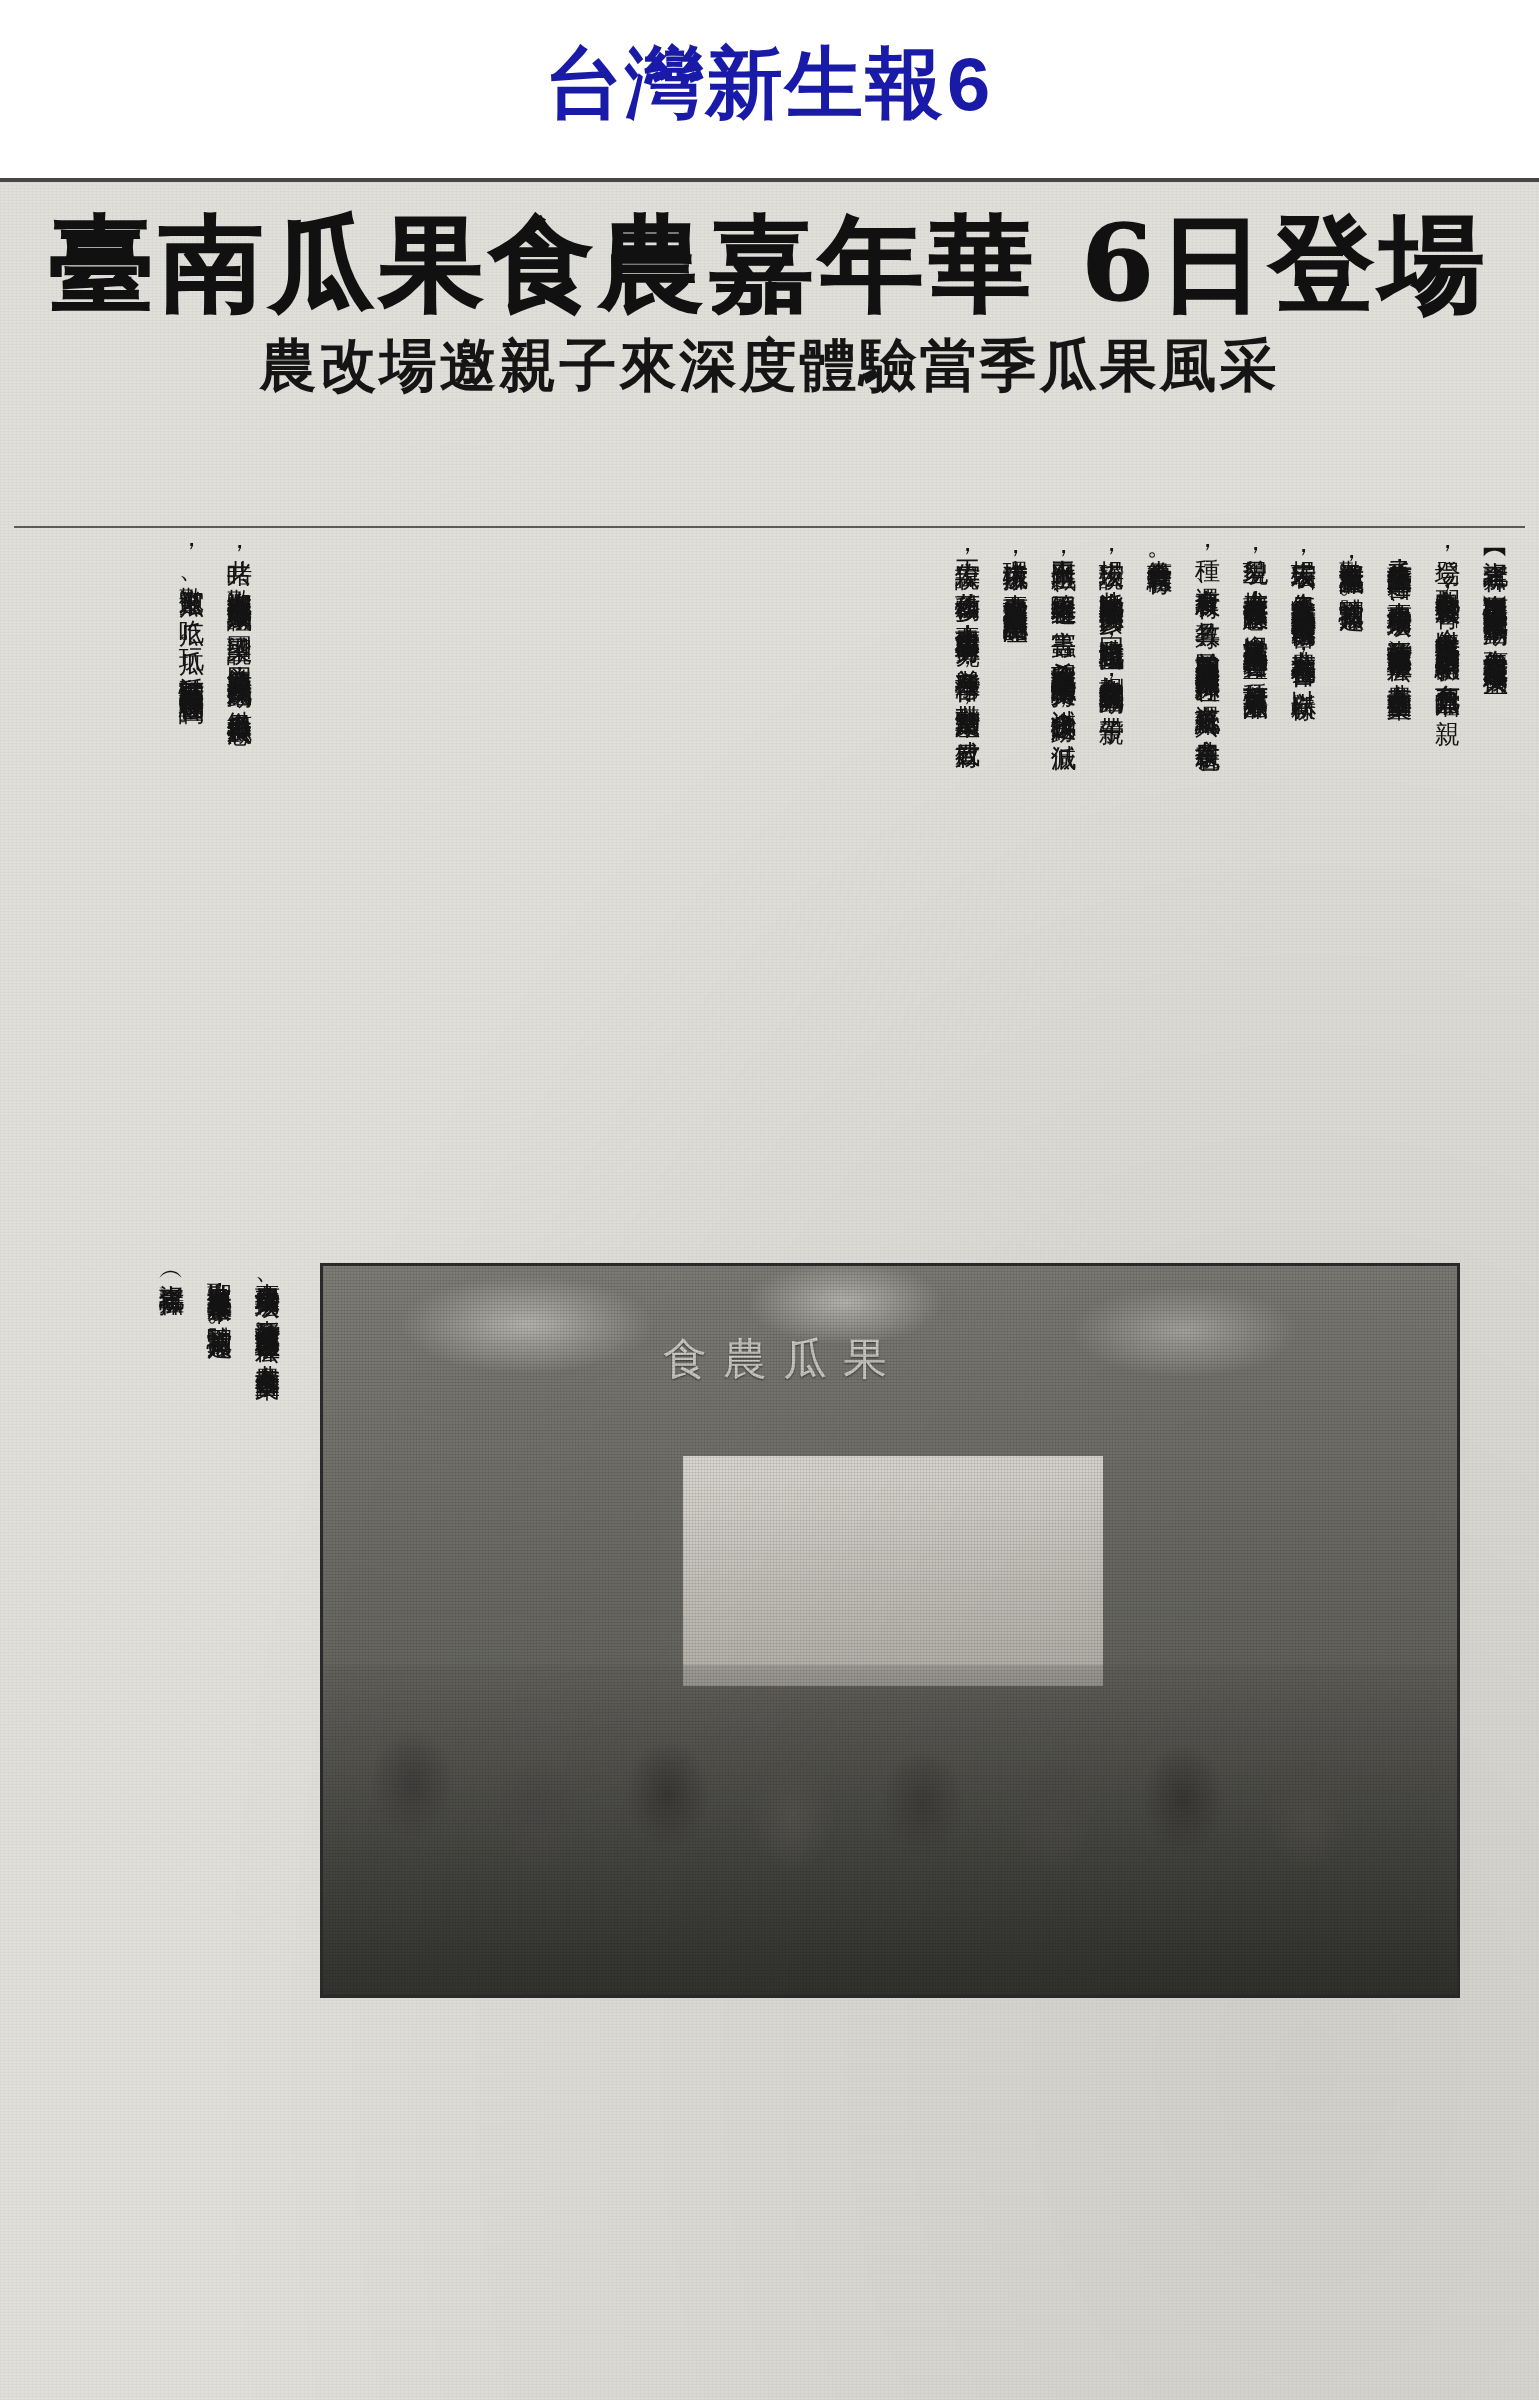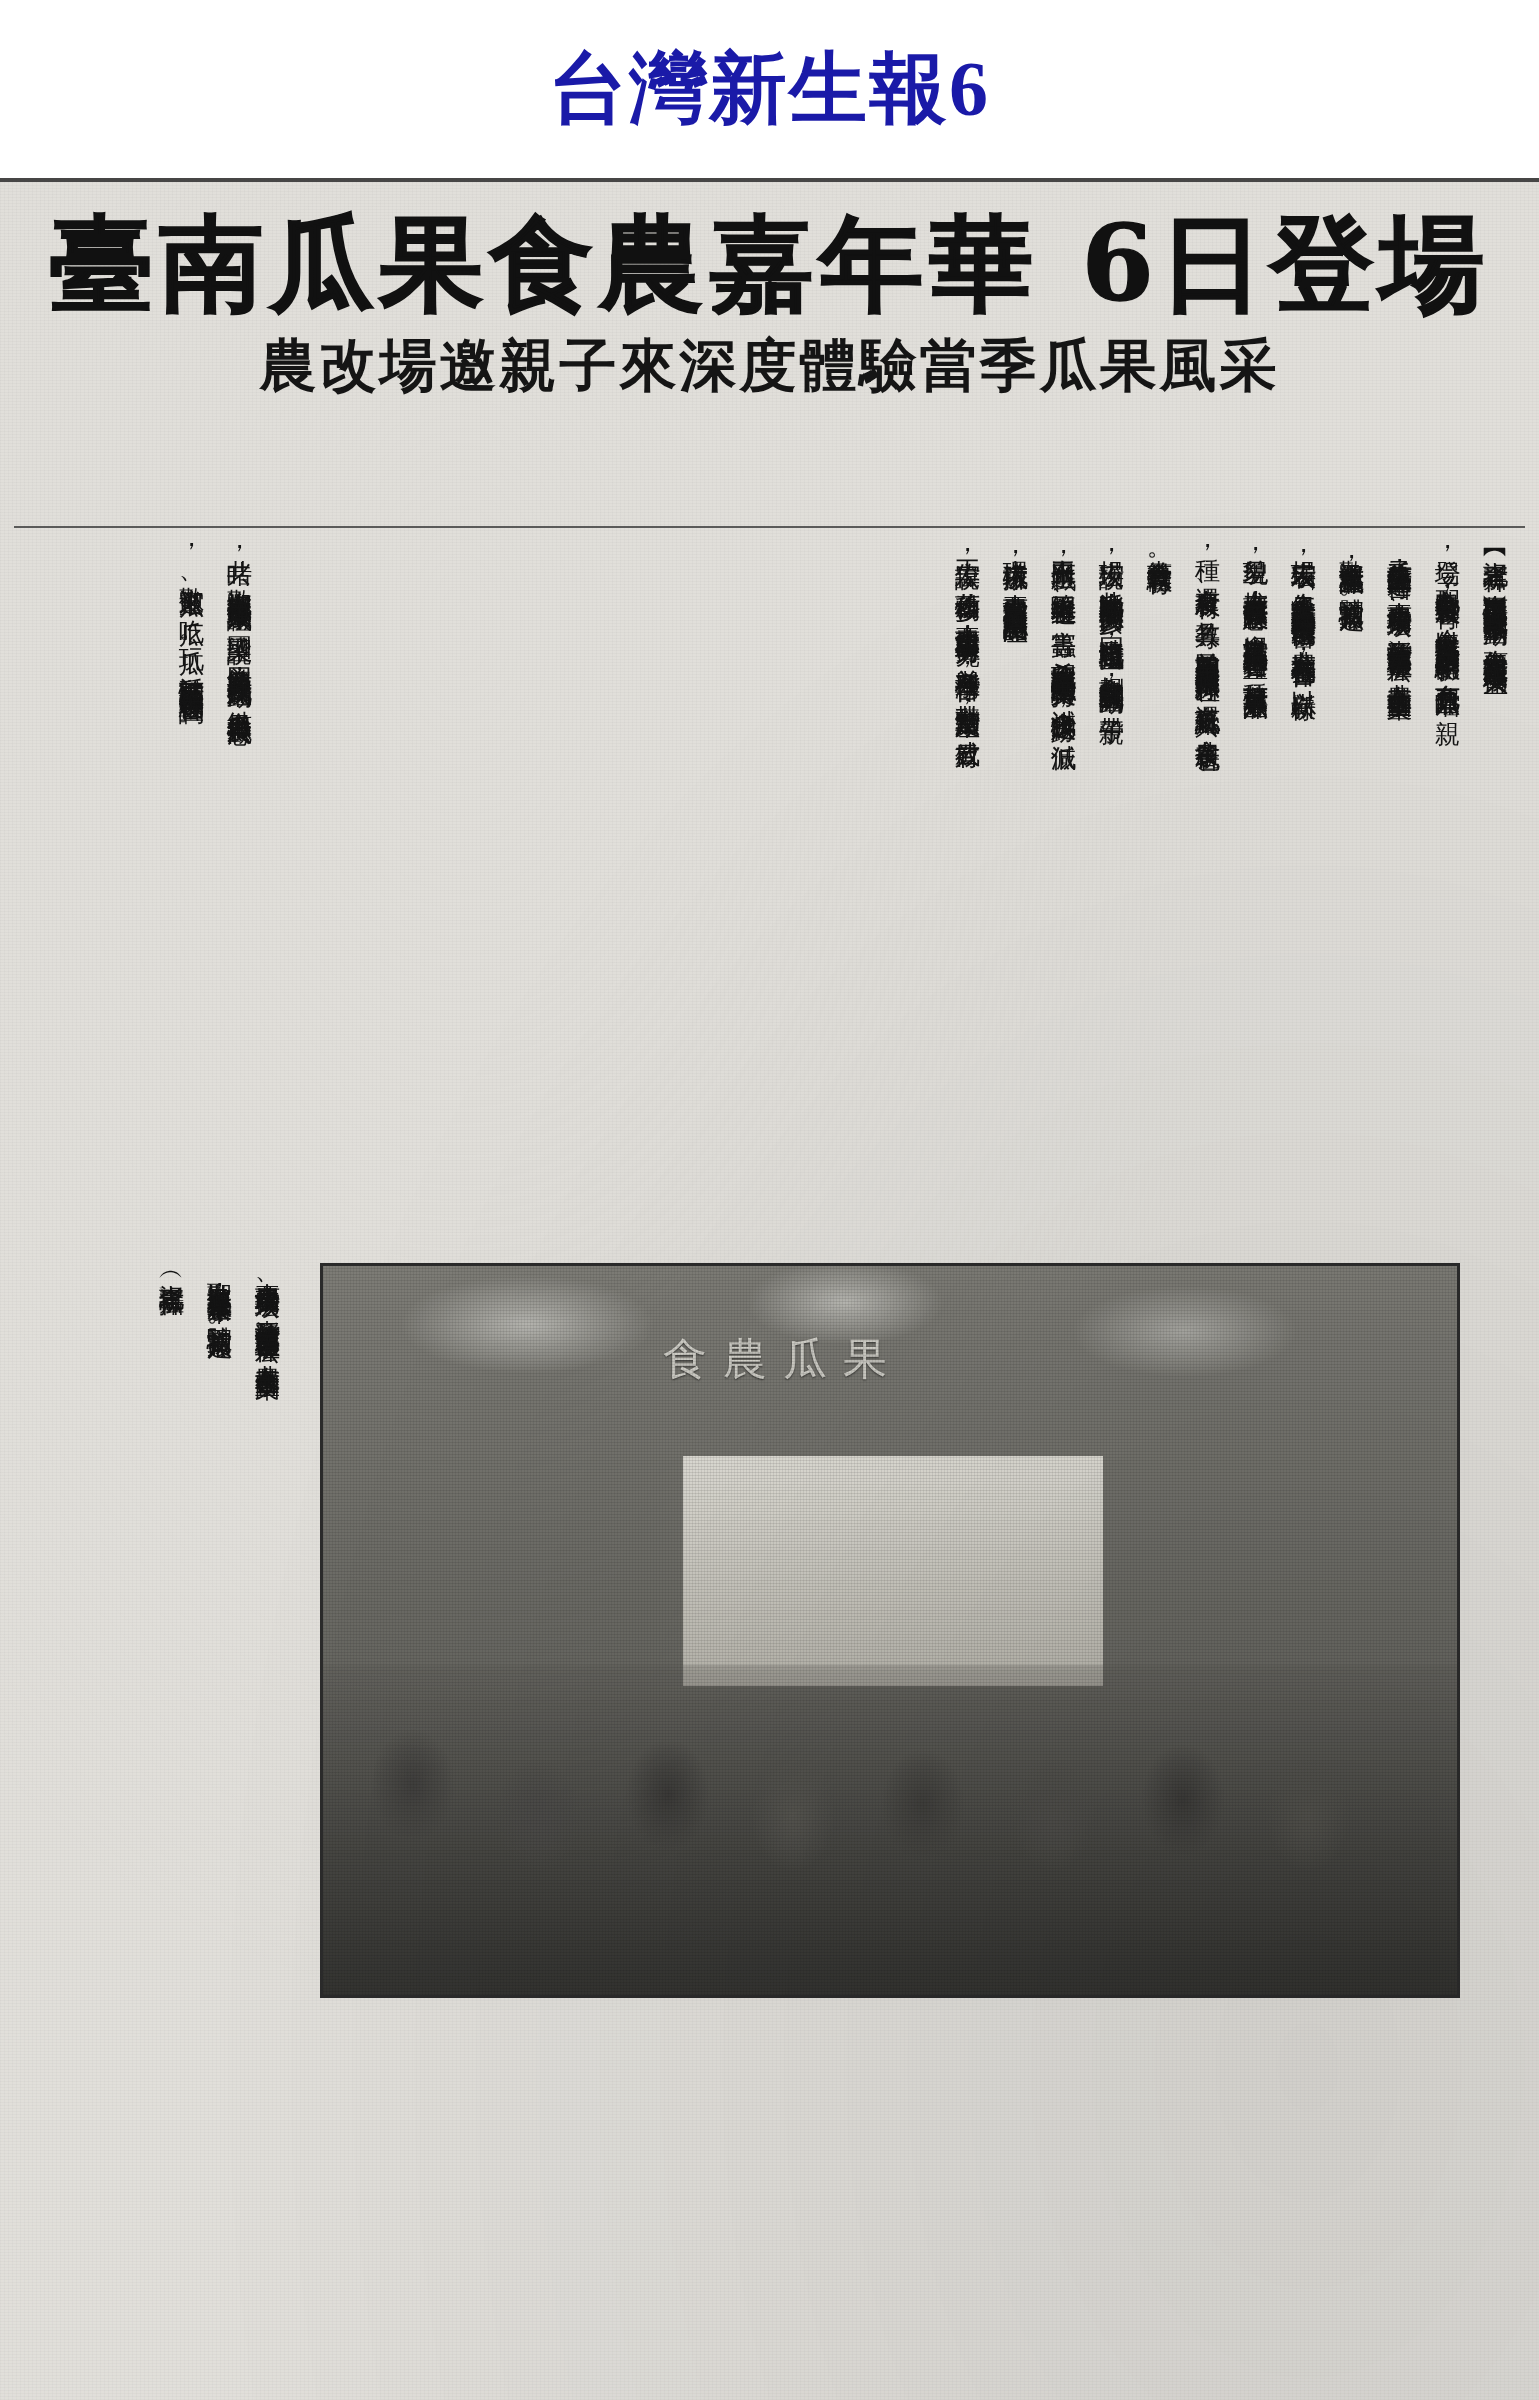--- a/index.html
+++ b/index.html
@@ -18,21 +18,21 @@
   
   .masthead {
     width: 100%;
     height: 178px;
     display: flex;
     align-items: center;
     justify-content: center;
     background: #ffffff;
   }
   .masthead-title {
-    font-family: Liberation Serif, serif;
+    font-family: Liberation Mono, monospace;
     font-size: 78px;
     font-weight: bold;
     color: #1a1aa8;
     letter-spacing: 2px;
     line-height: 1;
   }
 
   
   .paper {
     position: relative;

